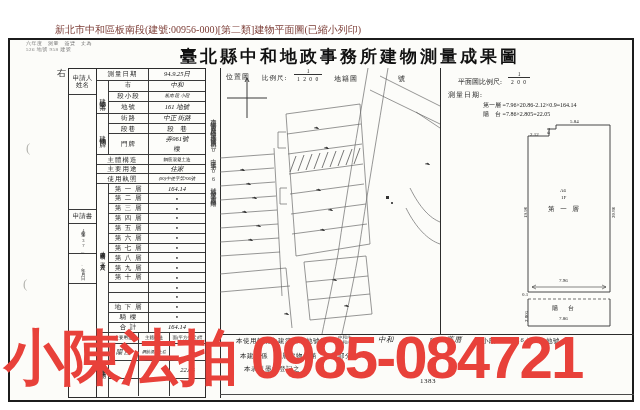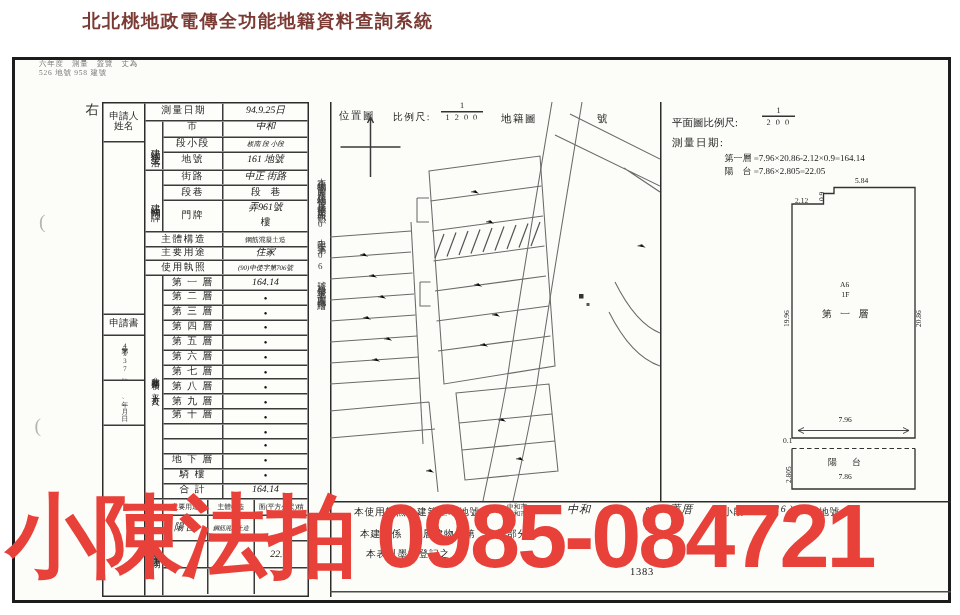--- a/index.html
+++ b/index.html
@@ -69,29 +69,30 @@
   
   .watermark{left:4px;top:318px;font-family:"Liberation Sans","DejaVu Sans",sans-serif;
              font-weight:900;font-size:60px;color:#e8413a;white-space:nowrap;letter-spacing:-2px;
              z-index:50;}
 </style>
 </head>
 <body>
 
 <div class="page">
 
-  <div class="abs sys-title">北北桃地政電傳全功能地籍資料查詢系統</div>
+  <div class="abs doc-line">新北市中和區板南段(建號:00956-000)[第二類]建物平面圖(已縮小列印)</div>
 
   <div class="abs doc">
 
     <div class="abs stamp">
       <div>六年度　測量　簽覽　丈為</div>
       <div>526 地號 958 建號</div>
     </div>
 
+    <div class="abs title">臺北縣中和地政事務所建物測量成果圖</div>
     <div class="abs margin-char">右</div>
     <div class="abs paren" style="left:16px;top:100px;">(</div>
     <div class="abs paren" style="left:13px;top:236px;">(</div>
 
     <div class="abs form">
       <div class="fcol1">
         <div class="cell h26" style="flex-direction:column;">
           <span>申請人</span>
           <span>姓名</span>
         </div>
@@ -305,21 +306,21 @@
     <div class="abs bl hand" style="left:368px;top:295px;font-size:7.5px;">中和</div>
     <div class="abs bl" style="left:420px;top:297px;">段</div>
     <div class="abs bl hand" style="left:436px;top:295px;font-size:7.5px;">舊厝</div>
     <div class="abs bl" style="left:472px;top:297px;">小段</div>
     <div class="abs bl hand" style="left:502px;top:296px;">( 16 )</div>
     <div class="abs bl" style="left:536px;top:297px;">地號</div>
     <div class="abs bl" style="left:230px;top:312px;">本建物係　　層建物之第　　層部分</div>
     <div class="abs bl" style="left:234px;top:325px;">本表以墨水登記之</div>
     <div class="abs bl" style="left:410px;top:337px;font-size:7px;">1383</div>
 
-    <div class="abs mh" style="left:438px;top:37px;letter-spacing:0;">平面圖比例尺:</div>
+    <div class="abs mh" style="left:448px;top:37px;letter-spacing:0;">平面圖比例尺:</div>
     <div class="abs frac" style="left:498px;top:31px;">
       <span class="num">1</span>
       <span class="den">2 0 0</span>
     </div>
     <div class="abs mh" style="left:438px;top:50px;letter-spacing:1px;">測量日期:</div>
     <div class="abs calc" style="left:473px;top:61px;">第一層 =7.96×20.86-2.12×0.9=164.14</div>
     <div class="abs calc" style="left:473px;top:70px;">陽　台 =7.86×2.805=22.05</div>
 
     <div class="abs plan">
       <svg width="92" height="208" viewBox="0 0 92 208">

